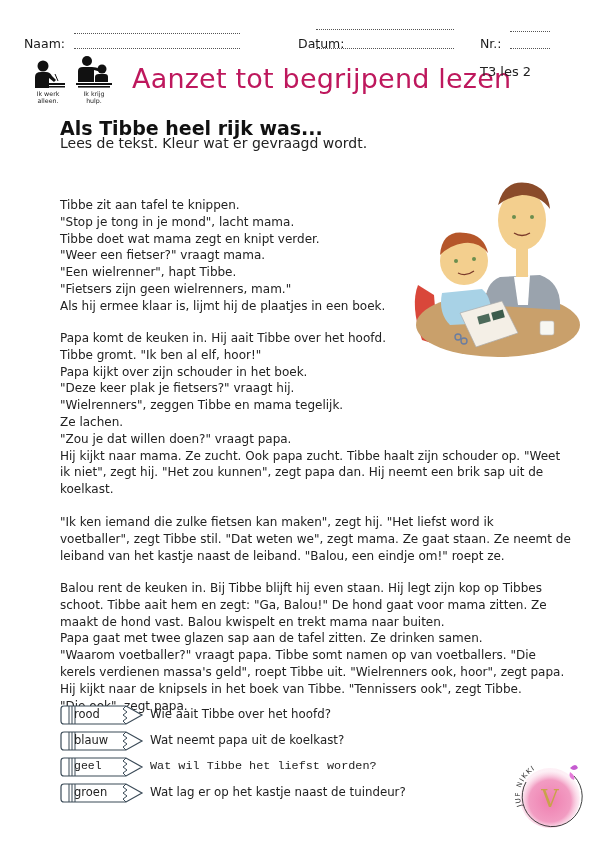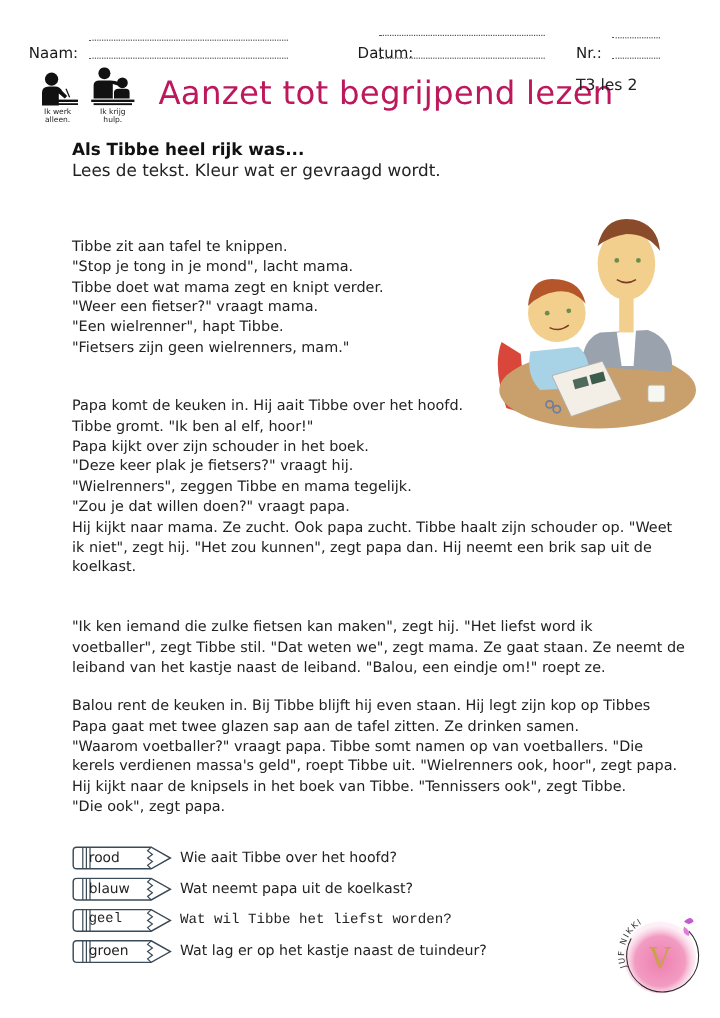--- a/index.html
+++ b/index.html
@@ -11,21 +11,21 @@
     .hlabel { position: absolute; top: 10px; }
     .dotline { position: absolute; border-bottom: 1px dotted #555; height: 1px; }
 
     
     .picto { position: absolute; text-align: center; font-size: 6.3px; line-height: 7px; color: #222; }
     .picto svg { display: block; margin: 0 auto; }
 
     .title { position: absolute; left: 132px; top: 63px; font-size: 27px; letter-spacing: 0.2px; color: #be185d; white-space: nowrap; }
     .lesson { position: absolute; left: 480px; top: 64px; font-size: 13px; color: #222; }
 
-    .story-title { position: absolute; left: 60px; top: 117px; font-size: 14px; font-weight: bold; color: #111; }
+    .story-title { position: absolute; left: 60px; top: 117px; font-size: 19px; font-weight: bold; color: #111; }
     .instruction { position: absolute; left: 60px; top: 135px; font-size: 14px; color: #222; }
 
     .para { position: absolute; left: 60px; font-size: 12px; line-height: 16.8px; color: #222; margin-top: 25px; }
     .para .ln { display: block; white-space: nowrap; }
 
     .illustration { position: absolute; left: 390px; top: 165px; width: 200px; height: 200px; }
 
     
     .qrow { position: absolute; left: 60px; height: 22px; width: 420px; }
     .pencil { position: absolute; left: 0; top: 0; width: 86px; height: 20px; }
@@ -82,42 +82,46 @@
 <div class="story-title">Als Tibbe heel rijk was...</div>
 <div class="instruction">Lees de tekst. Kleur wat er gevraagd wordt.</div>
 
 <div class="para" style="top:172px;">
   <span class="ln">Tibbe zit aan tafel te knippen.</span>
   <span class="ln">"Stop je tong in je mond", lacht mama.</span>
   <span class="ln">Tibbe doet wat mama zegt en knipt verder.</span>
   <span class="ln">"Weer een fietser?" vraagt mama.</span>
   <span class="ln">"Een wielrenner", hapt Tibbe.</span>
   <span class="ln">"Fietsers zijn geen wielrenners, mam."</span>
+  <span class="ln">Als hij ermee klaar is, lijmt hij de plaatjes in een boek.</span>
 </div>
 
 <div class="para" style="top:305px;">
   <span class="ln">Papa komt de keuken in. Hij aait Tibbe over het hoofd.</span>
   <span class="ln">Tibbe gromt. "Ik ben al elf, hoor!"</span>
   <span class="ln">Papa kijkt over zijn schouder in het boek.</span>
   <span class="ln">"Deze keer plak je fietsers?" vraagt hij.</span>
   <span class="ln">"Wielrenners", zeggen Tibbe en mama tegelijk.</span>
+  <span class="ln">Ze lachen.</span>
   <span class="ln">"Zou je dat willen doen?" vraagt papa.</span>
   <span class="ln">Hij kijkt naar mama. Ze zucht. Ook papa zucht. Tibbe haalt zijn schouder op. "Weet</span>
   <span class="ln">ik niet", zegt hij. "Het zou kunnen", zegt papa dan. Hij neemt een brik sap uit de</span>
   <span class="ln">koelkast.</span>
 </div>
 
 <div class="para" style="top:489px;">
   <span class="ln">"Ik ken iemand die zulke fietsen kan maken", zegt hij. "Het liefst word ik</span>
   <span class="ln">voetballer", zegt Tibbe stil. "Dat weten we", zegt mama. Ze gaat staan. Ze neemt de</span>
   <span class="ln">leiband van het kastje naast de leiband. "Balou, een eindje om!" roept ze.</span>
 </div>
 
 <div class="para" style="top:555px;">
   <span class="ln">Balou rent de keuken in. Bij Tibbe blijft hij even staan. Hij legt zijn kop op Tibbes</span>
+  <span class="ln">schoot. Tibbe aait hem en zegt: "Ga, Balou!" De hond gaat voor mama zitten. Ze</span>
+  <span class="ln">maakt de hond vast. Balou kwispelt en trekt mama naar buiten.</span>
   <span class="ln">Papa gaat met twee glazen sap aan de tafel zitten. Ze drinken samen.</span>
   <span class="ln">"Waarom voetballer?" vraagt papa. Tibbe somt namen op van voetballers. "Die</span>
   <span class="ln">kerels verdienen massa's geld", roept Tibbe uit. "Wielrenners ook, hoor", zegt papa.</span>
   <span class="ln">Hij kijkt naar de knipsels in het boek van Tibbe. "Tennissers ook", zegt Tibbe.</span>
   <span class="ln">"Die ook", zegt papa.</span>
 </div>
 
 <div class="illustration">
   <svg width="200" height="200" viewBox="0 0 200 200">
 

